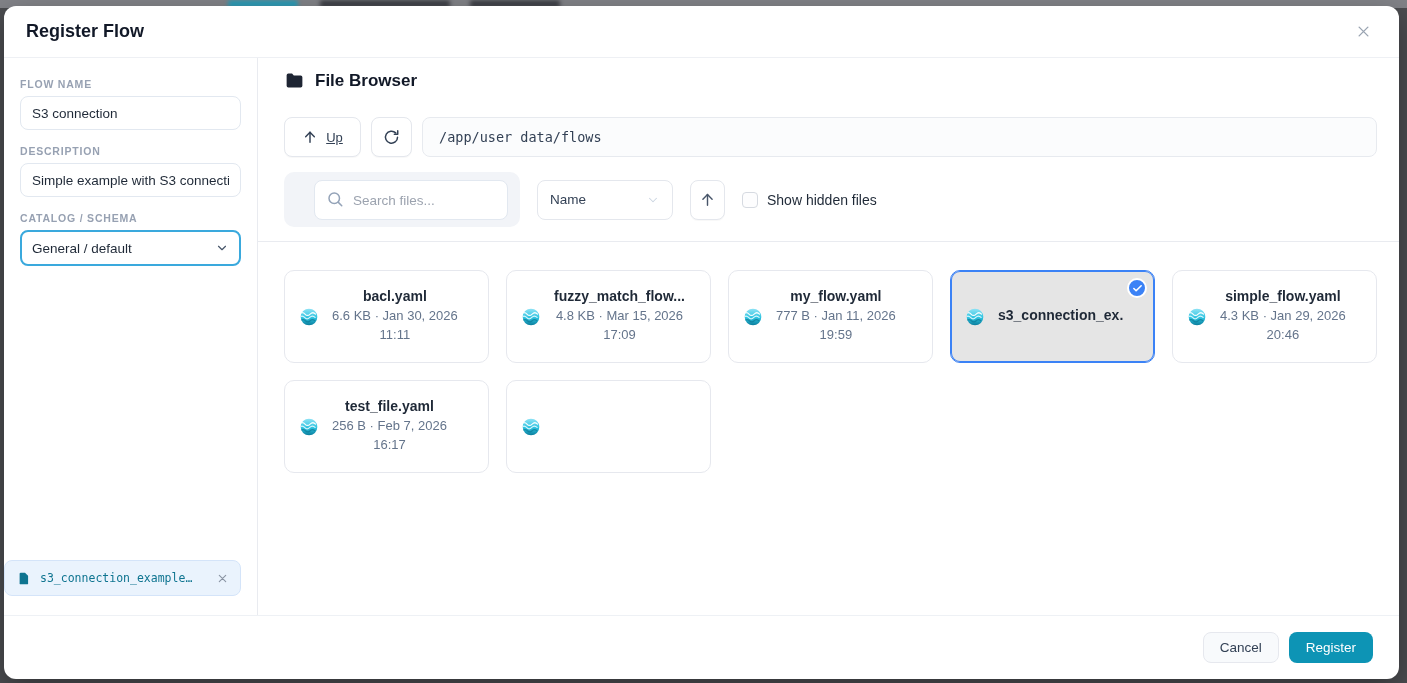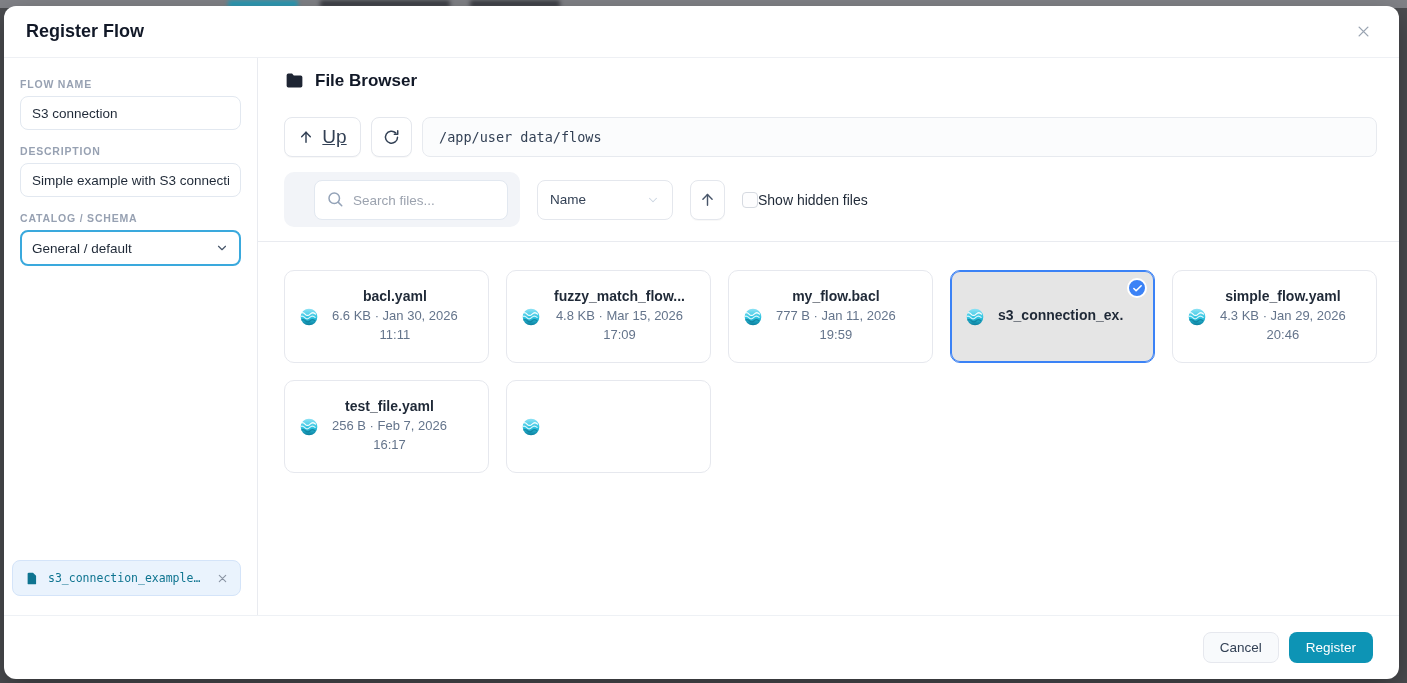--- a/index.html
+++ b/index.html
@@ -34,56 +34,56 @@
                  margin-bottom:6px; }
   .field-group { margin-bottom:15px; }
   .text-input { width:100%; height:34px; border:1px solid #e2e8f0; border-radius:8px;
                 padding:0 11px; font-size:13.5px; color:#1f2937; outline:none;
                 font-family:"Liberation Sans", sans-serif; background:#fff; }
   .select-box { width:100%; height:36px; border:2px solid #3aa9dd; border-radius:8px;
                 display:flex; align-items:center; padding:0 10px; font-size:13.5px;
                 color:#1f2937; background:#fff; cursor:pointer; }
   .select-box .chev { margin-left:auto; color:#475569; display:flex; }
 
-  .chip { position:absolute; left:8px; right:16px; bottom:19px; height:36px;
+  .chip { position:absolute; left:0; right:16px; bottom:19px; height:36px;
           background:#eaf3fd; border:1px solid #d4e4f9; border-radius:8px; display:flex;
           align-items:center; padding:0 12px; gap:9px; }
   .chip-label { font-family:"DejaVu Sans Mono","Liberation Mono",monospace; font-size:11.5px;
                 color:#0e7490; white-space:nowrap; overflow:hidden; text-overflow:ellipsis; }
   .chip-x { margin-left:auto; color:#8a94a4; font-size:12px; cursor:pointer; display:flex; }
 
   
   .main { flex:1 1 auto; display:flex; flex-direction:column; padding:12px 22px 0 26px; min-width:0; }
   .fb-header { display:flex; align-items:center; gap:10px; }
   .fb-title { font-size:17px; font-weight:700; color:#111827; }
 
   .toolbar { display:flex; gap:10px; margin-top:26px; height:40px; }
   .btn-outline { display:flex; align-items:center; justify-content:center; gap:8px;
                  border:1px solid #e4e7ed; border-radius:8px; background:#fff; color:#334155;
-                 font-size:19px; cursor:pointer; box-shadow:0 1px 1px rgba(16,24,40,.03);text-decoration:underline; }
+                 font-size:13px; cursor:pointer; box-shadow:0 1px 1px rgba(16,24,40,.03);text-decoration:underline; }
   .up-btn { width:77px; }
   .refresh-btn { width:41px; }
   .path-input { flex:1; border:1px solid #e7eaef; border-radius:8px; background:#fbfcfd;
                 font-family:"DejaVu Sans Mono","Liberation Mono",monospace; font-size:13.5px;
                 color:#334155; padding:0 16px; outline:none; }
 
   .search-row { display:flex; align-items:center; gap:17px; margin-top:15px; }
   .search-wrap { background:#f2f4f8; border-radius:10px; padding:8px 12px 7px 30px; width:236px; }
   .search-box { position:relative; }
   .search-box input { width:100%; height:40px; border:1px solid #e2e8f0; border-radius:8px;
                       background:#fff; padding:0 12px 0 38px; font-size:13.5px; color:#1f2937;
                       outline:none; font-family:"Liberation Sans", sans-serif; }
   .search-box input::placeholder { color:#9ca3af; }
   .search-icon { position:absolute; left:12px; top:10px; color:#94a3b8; }
   .sort-select { width:136px; height:40px; border:1px solid #e4e7ed; border-radius:8px;
                  background:#fff; display:flex; align-items:center; padding:0 12px;
                  font-size:13.5px; color:#334155; cursor:pointer; }
   .sort-select .chev { margin-left:auto; color:#cbd5e1; display:flex; }
   .sort-dir-btn { width:35px; height:40px; }
-  .hidden-toggle { display:flex; align-items:center; cursor:pointer; }
+  .hidden-toggle { display:flex; align-items:center; gap:9px; cursor:pointer; }
   .checkbox { width:16px; height:16px; border:1px solid #d6dae1; border-radius:4px; background:#fdfdfe; }
   .hidden-label { font-size:14px; color:#1f2937; }
 
   .grid-sep { border-top:1px solid #e9ebf0; margin:14px -22px 0 -26px; }
 
   .file-grid { display:grid; grid-template-columns:repeat(5, 1fr); gap:17px; margin-top:28px; }
   .file-card { position:relative; border:1px solid #e6e8ee; border-radius:10px; background:#fff;
                min-height:93px; padding:12px 14px; display:flex; align-items:center; gap:13px;
                cursor:pointer;text-align:center; }
   .file-card.selected { border-color:#3b82f6; box-shadow:inset 0 0 0 1px #3b82f6; background:#e5e5e5; }
@@ -293,21 +293,21 @@
       <svg width="20" height="20" viewBox="0 0 24 24">
         <circle cx="12" cy="12" r="10" fill="url(#waveg)"></circle>
         <g clip-path="url(#wavec)" fill="none" stroke-linecap="round">
           <path d="M1 8.5c2.2-2.2 4.2-2.2 6.2 0s4 2.2 6.2 0 4.2-2.2 6.4 0" stroke="#ffffff" stroke-width="1.5" opacity=".95"></path>
           <path d="M0.5 12.5c2.2-2.2 4.2-2.2 6.2 0s4 2.2 6.2 0 4.2-2.2 6.4 0" stroke="#e8fbff" stroke-width="1.5" opacity=".9"></path>
           <path d="M2 16.5c2-1.9 3.8-1.9 5.7 0s3.8 1.9 5.7 0 3.6-1.9 5.6 0" stroke="#0a6d88" stroke-width="1.4" opacity=".55"></path>
         </g>
       </svg>
     </span>
     <div class="file-info">
-      <div class="file-name">my_flow.bacl</div>
+      <div class="file-name">my_flow.yaml</div>
       <div class="file-meta">
         <span class="m1">777 B · Jan 11, 2026</span>
         <span class="m2">19:59</span>
       </div>
     </div>
 
   </div>
 
   <div class="file-card selected">
     <span class="file-icon">

